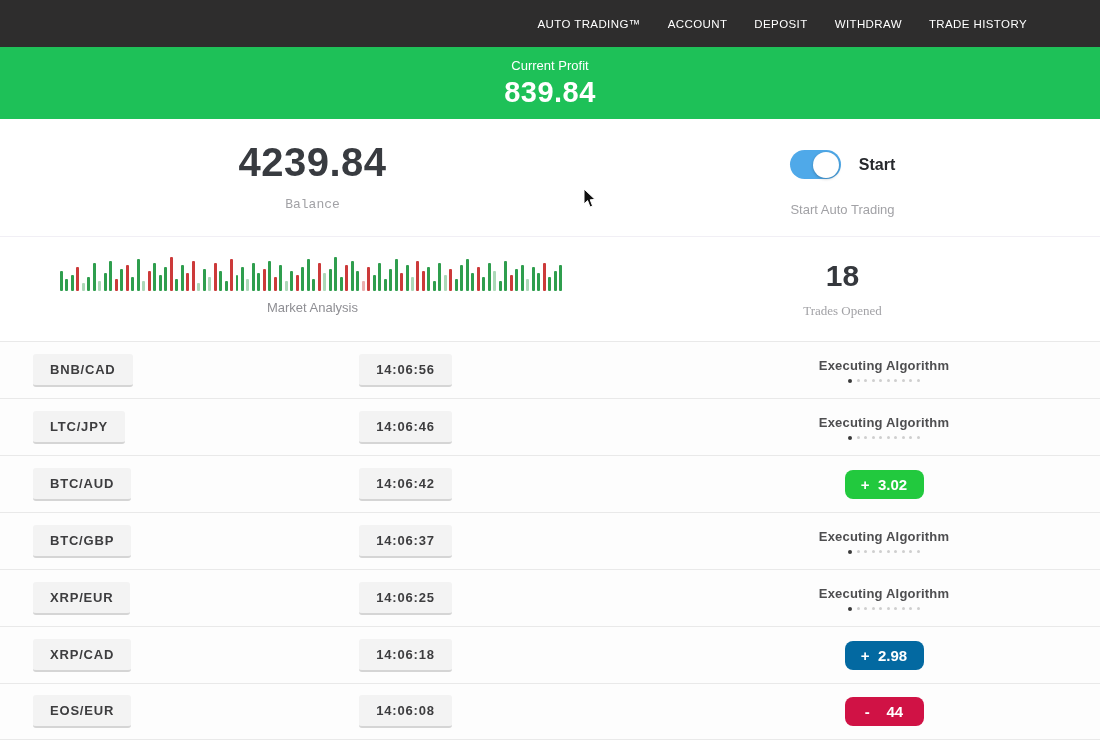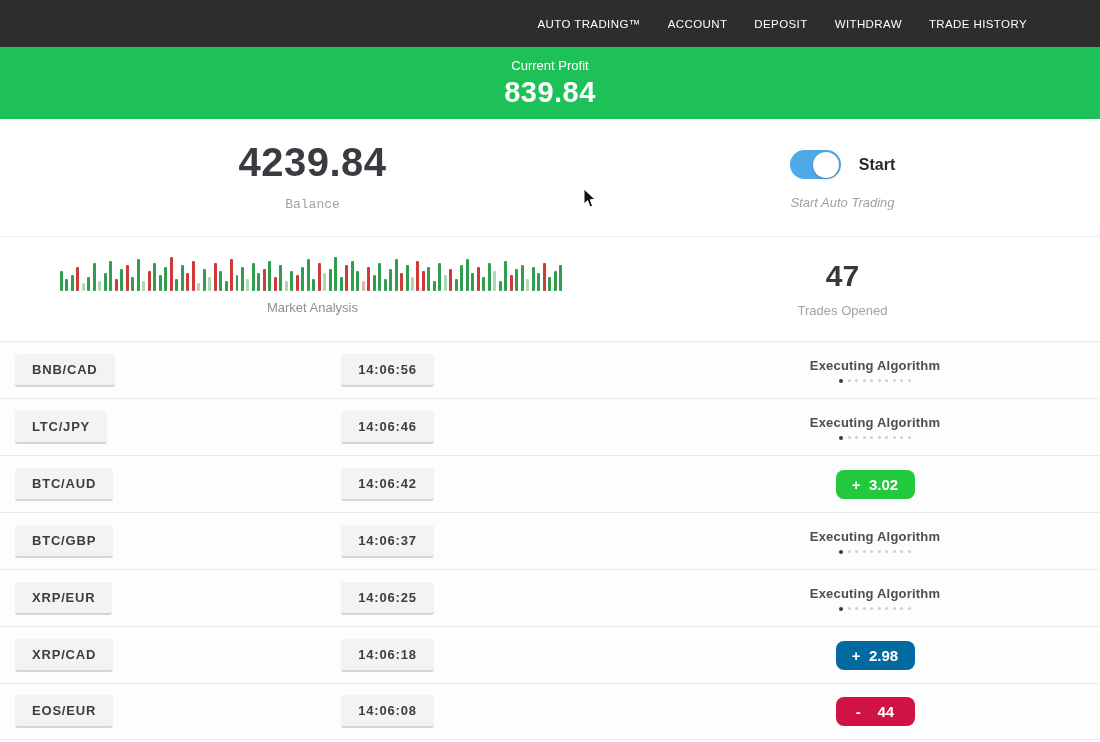--- a/index.html
+++ b/index.html
@@ -26,32 +26,32 @@
   .stat-cell { display:flex; flex-direction:column; align-items:center; }
   .big-number { font-size:40px; font-weight:bold; color:#383b40; letter-spacing:.5px; }
   .stat-label { font-size:13px; color:#a2a2a6; margin-top:12px;font-family:Liberation Mono, monospace; }
 
   .toggle-line { display:flex; align-items:center; gap:18px; margin-top:10px; }
   .toggle { width:51px; height:29px; border-radius:15px; background:#4fa9e9;
     position:relative; cursor:pointer; }
   .toggle-knob { position:absolute; top:1.5px; right:1.5px; width:26px; height:26px;
     border-radius:50%; background:#ffffff; box-shadow:0 1px 3px rgba(0,0,0,.25); }
   .toggle-label { font-size:16px; font-weight:bold; color:#26282c; }
-  .toggle-caption { font-size:13px; color:#a2a2a6; margin-top:16px;font-style:italic; }
+  .toggle-caption { font-size:13px; color:#a2a2a6; margin-top:23px; }
 
   .bars-wrap { width:505px; height:38px; display:flex; align-items:flex-end; }
   .bars-wrap .bar { width:3px; margin-right:2.5px; border-radius:1px; }
   .trades-number { font-size:30px; font-weight:bold; color:#35383d; margin-top:6px; }
-  .num-label { font-size:13px; color:#a2a2a6; margin-top:10px; }
+  .num-label { font-size:13px; color:#a2a2a6; margin-top:10px;font-family:Liberation Serif, serif; }
   .bars-label { font-size:13px; color:#8f8f94; margin-top:9px; }
 
   
   .trades-list { }
   .trade-row { height:57px; border-top:1px solid #e9e9e9; display:grid;
-    grid-template-columns:230px 285px 1fr; align-items:center; padding-left:15px;
+    grid-template-columns:230px 285px 1fr; align-items:center; padding-left:33px;
     background:#fdfdfd; }
   .trade-row:last-child { border-bottom:1px solid #e9e9e9; }
   .cell-pair { display:flex; justify-content:flex-start; }
   .cell-time { display:flex; justify-content:center; }
   .cell-status { display:flex; flex-direction:column; align-items:center;
     justify-content:center; padding-left:120px; }
   .chip { background:#f3f3f3; border-radius:3px; border-bottom:2px solid #d5d5d5;
     padding:8px 17px; font-size:13px; font-weight:bold; color:#3d3d3f;
     letter-spacing:.8px; white-space:nowrap; }
   .exec-text { font-size:13px; font-weight:bold; color:#4e4e50; letter-spacing:.2px; }
@@ -190,21 +190,21 @@
           <div class="bar" style="height: 24px; background: rgb(47, 158, 78);"></div>
           <div class="bar" style="height: 18px; background: rgb(47, 158, 78);"></div>
           <div class="bar" style="height: 28px; background: rgb(204, 58, 58);"></div>
           <div class="bar" style="height: 14px; background: rgb(47, 158, 78);"></div>
           <div class="bar" style="height: 20px; background: rgb(47, 158, 78);"></div>
           <div class="bar" style="height: 26px; background: rgb(47, 158, 78);"></div>
         </div>
       <div class="bars-label">Market Analysis</div>
     </div>
     <div class="stat-cell">
-      <div class="trades-number">47</div>
+      <div class="trades-number">18</div>
       <div class="num-label">Trades Opened</div>
     </div>
   </div>
 
   <div class="trades-list" id="trades">
       <div class="trade-row">
         <div class="cell-pair">
           <span class="chip">BNB/CAD</span>
         </div>
         <div class="cell-time">

